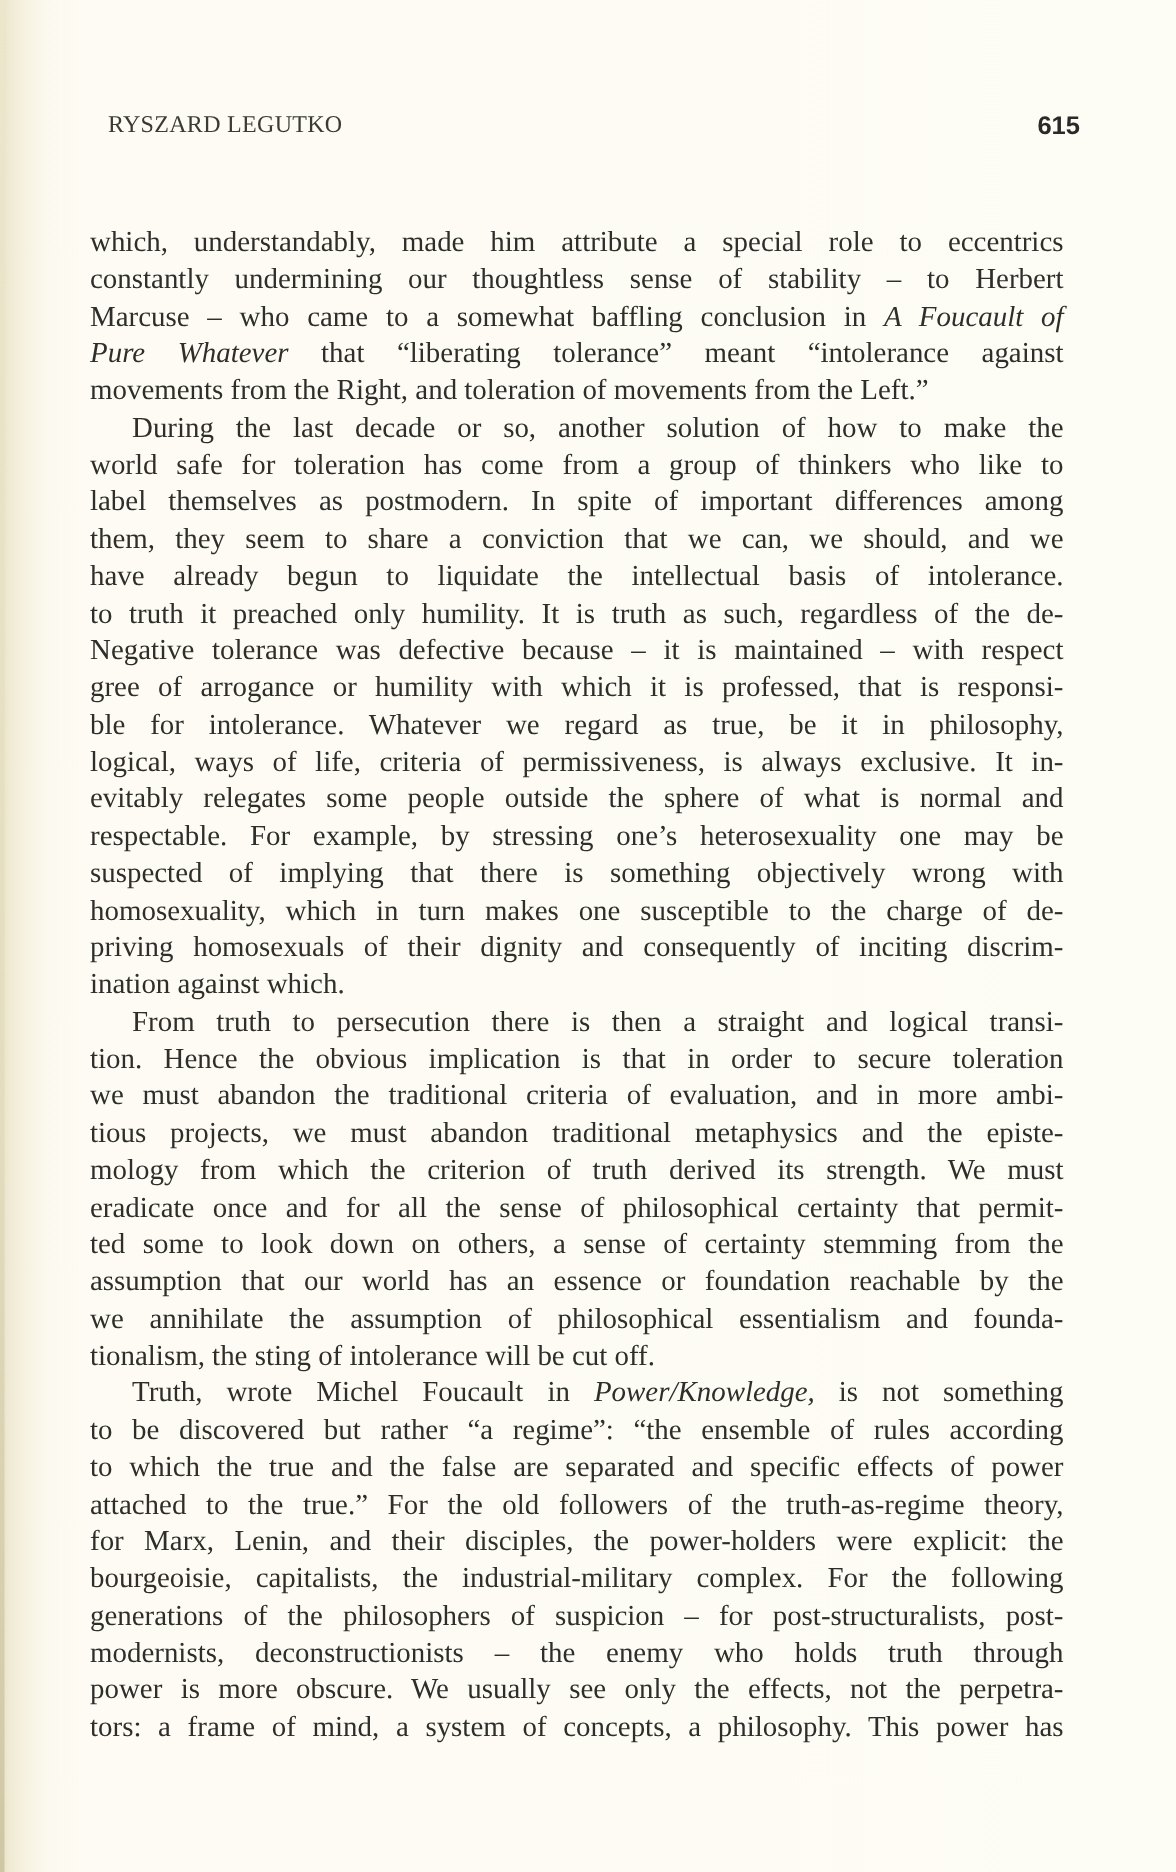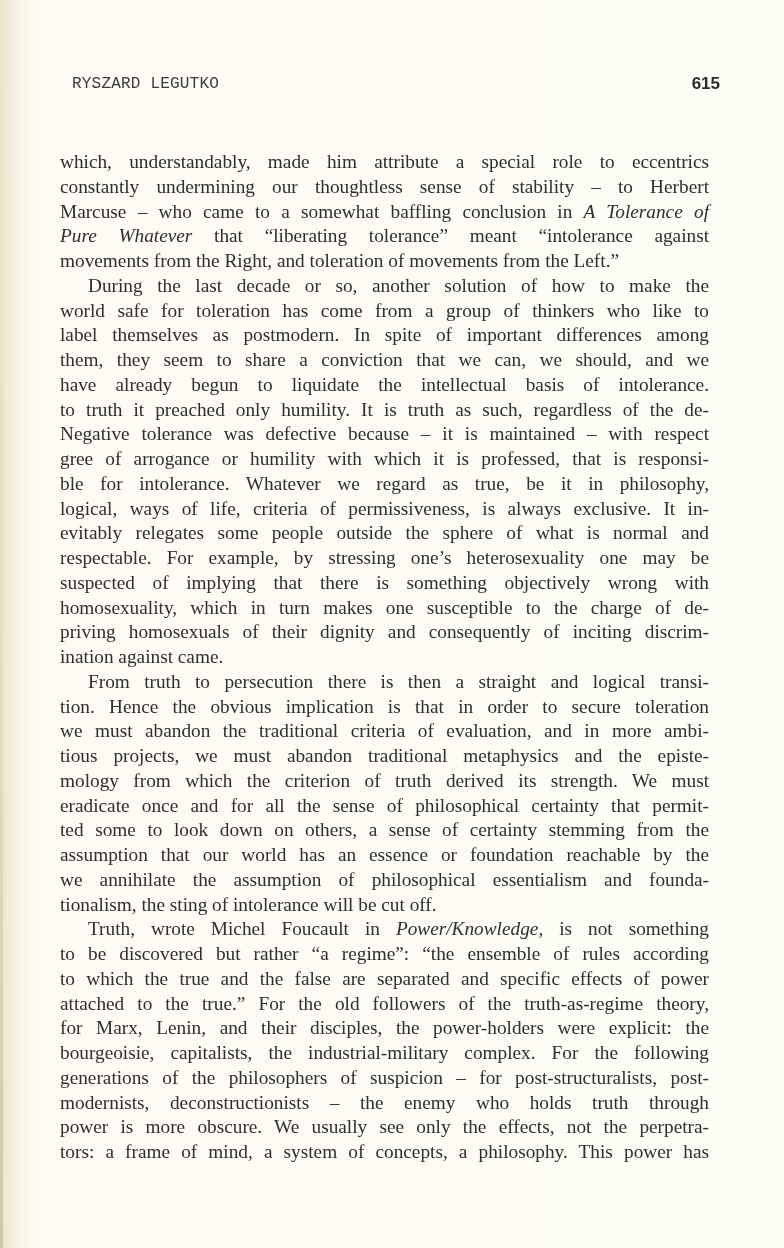--- a/index.html
+++ b/index.html
@@ -29,21 +29,21 @@
       position: absolute;
       left: 72px;
       top: 75px;
       width: 648px;
       height: 24px;
     }
     .running-head .author {
       position: absolute;
       left: 0;
       top: 0;
-      font-family: Liberation Mono, monospace;
+      font-family: Liberation Serif, serif;
       font-size: 16px;
       letter-spacing: 0.2px;
       color: #3a3a36;
     }
     .running-head .folio {
       position: absolute;
       right: 0;
       top: -1px;
       font-family: "Liberation Sans", sans-serif;
       font-weight: bold;
@@ -85,41 +85,41 @@
 
   <div class="running-head">
     <span class="author">RYSZARD LEGUTKO</span>
     <span class="folio">615</span>
   </div>
 
   <div class="body-text" id="body-text">
       <div>
         <span class="line"><span>which, understandably, made him attribute a special role to eccentrics</span></span>
         <span class="line"><span>constantly undermining our thoughtless sense of stability – to Herbert</span></span>
-        <span class="line"><span>Marcuse – who came to a somewhat baffling conclusion in </span><i>A Tolerance of</i></span>
+        <span class="line"><span>Marcuse – who came to a somewhat baffling conclusion in </span><i>A Foucault of</i></span>
         <span class="line"><i>Pure Whatever</i><span> that “liberating tolerance” meant “intolerance against</span></span>
         <span class="line last"><span>movements from the Right, and toleration of movements from the Left.”</span></span>
       </div>
       <div>
         <span class="line indent"><span>During the last decade or so, another solution of how to make the</span></span>
         <span class="line"><span>world safe for toleration has come from a group of thinkers who like to</span></span>
         <span class="line"><span>label themselves as postmodern. In spite of important differences among</span></span>
         <span class="line"><span>them, they seem to share a conviction that we can, we should, and we</span></span>
         <span class="line"><span>have already begun to liquidate the intellectual basis of intolerance.</span></span>
         <span class="line"><span>to truth it preached only humility. It is truth as such, regardless of the de-</span></span>
         <span class="line"><span>Negative tolerance was defective because – it is maintained – with respect</span></span>
         <span class="line"><span>gree of arrogance or humility with which it is professed, that is responsi-</span></span>
         <span class="line"><span>ble for intolerance. Whatever we regard as true, be it in philosophy,</span></span>
         <span class="line"><span>logical, ways of life, criteria of permissiveness, is always exclusive. It in-</span></span>
         <span class="line"><span>evitably relegates some people outside the sphere of what is normal and</span></span>
         <span class="line"><span>respectable. For example, by stressing one’s heterosexuality one may be</span></span>
         <span class="line"><span>suspected of implying that there is something objectively wrong with</span></span>
         <span class="line"><span>homosexuality, which in turn makes one susceptible to the charge of de-</span></span>
         <span class="line"><span>priving homosexuals of their dignity and consequently of inciting discrim-</span></span>
-        <span class="line last"><span>ination against came.</span></span>
+        <span class="line last"><span>ination against which.</span></span>
       </div>
       <div>
         <span class="line indent"><span>From truth to persecution there is then a straight and logical transi-</span></span>
         <span class="line"><span>tion. Hence the obvious implication is that in order to secure toleration</span></span>
         <span class="line"><span>we must abandon the traditional criteria of evaluation, and in more ambi-</span></span>
         <span class="line"><span>tious projects, we must abandon traditional metaphysics and the episte-</span></span>
         <span class="line"><span>mology from which the criterion of truth derived its strength. We must</span></span>
         <span class="line"><span>eradicate once and for all the sense of philosophical certainty that permit-</span></span>
         <span class="line"><span>ted some to look down on others, a sense of certainty stemming from the</span></span>
         <span class="line"><span>assumption that our world has an essence or foundation reachable by the</span></span>

